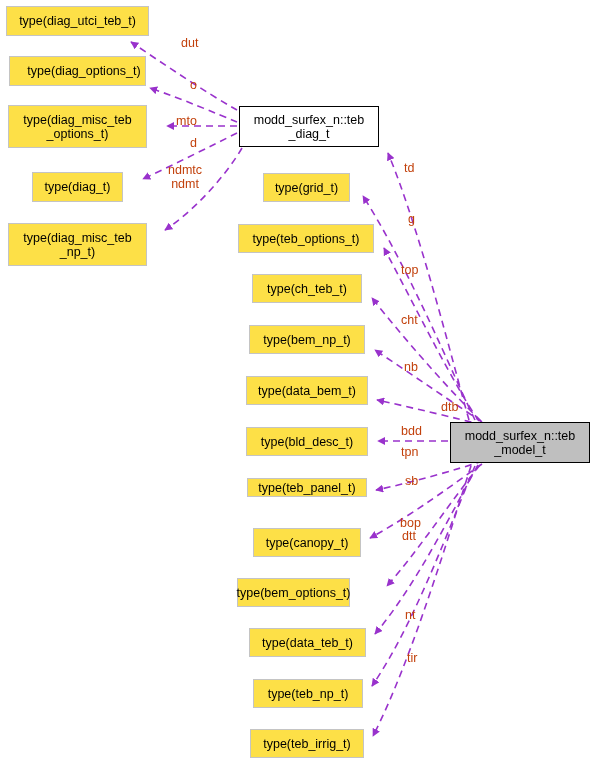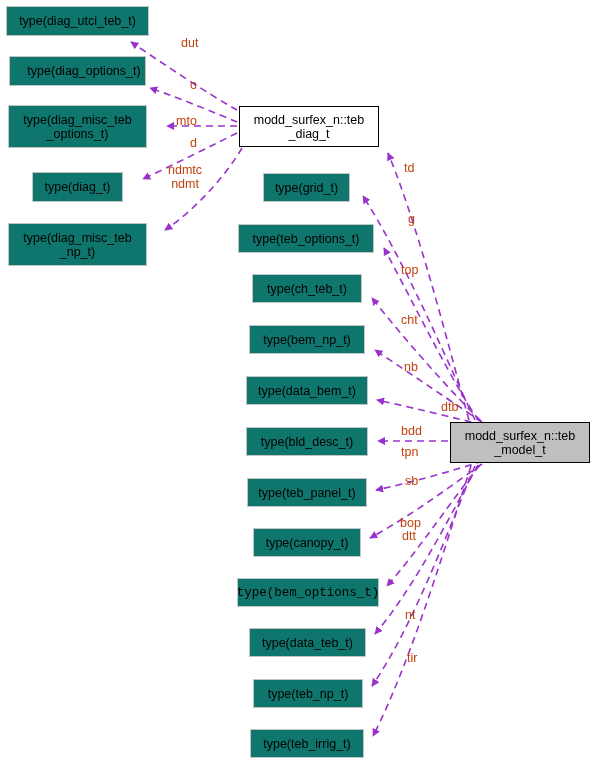--- a/index.html
+++ b/index.html
@@ -25,21 +25,21 @@
   .node {
     position: absolute;
     box-sizing: border-box;
     display: flex;
     align-items: center;
     justify-content: center;
     text-align: center;
     font-size: 12.5px;
     line-height: 14px;
     color: #000000;
-    background: #0f766e;
+    background: #fde047;
     border: 1px solid #c4c4c4;
     white-space: pre-line;
     z-index: 2;
   }
   .node.emphasis {
     border: 1px solid #000000;
     background: #ffffff;
   }
   .node.current {
     border: 1px solid #000000;
@@ -98,23 +98,23 @@
       <div class="node" style="left: 8px; top: 223px; width: 139px; height: 43px;">type(diag_misc_teb
 _np_t)</div>
       <div class="node emphasis" style="left: 239px; top: 106px; width: 140px; height: 41px;">modd_surfex_n::teb
 _diag_t</div>
       <div class="node" style="left: 263px; top: 173px; width: 87px; height: 29px;">type(grid_t)</div>
       <div class="node" style="left: 238px; top: 224px; width: 136px; height: 29px;">type(teb_options_t)</div>
       <div class="node" style="left: 252px; top: 274px; width: 110px; height: 29px;">type(ch_teb_t)</div>
       <div class="node" style="left: 249px; top: 325px; width: 116px; height: 29px;">type(bem_np_t)</div>
       <div class="node" style="left: 246px; top: 376px; width: 122px; height: 29px;">type(data_bem_t)</div>
       <div class="node" style="left: 246px; top: 427px; width: 122px; height: 29px;">type(bld_desc_t)</div>
-      <div class="node" style="left: 247px; top: 478px; width: 120px; height: 29px;">type(teb_panel_t)</div>
+      <div class="node" style="left: 247px; top: 478px; width: 120px; height: 19px;">type(teb_panel_t)</div>
       <div class="node" style="left: 253px; top: 528px; width: 108px; height: 29px;">type(canopy_t)</div>
-      <div class="node" style="left: 237px; top: 578px; width: 142px; height: 29px; font-family: Liberation Mono, monospace;">type(bem_options_t)</div>
+      <div class="node" style="left: 237px; top: 578px; width: 113px; height: 29px;">type(bem_options_t)</div>
       <div class="node" style="left: 249px; top: 628px; width: 117px; height: 29px;">type(data_teb_t)</div>
       <div class="node" style="left: 253px; top: 679px; width: 110px; height: 29px;">type(teb_np_t)</div>
       <div class="node" style="left: 250px; top: 729px; width: 114px; height: 29px;">type(teb_irrig_t)</div>
       <div class="node current" style="left: 450px; top: 422px; width: 140px; height: 41px;">modd_surfex_n::teb
 _model_t</div>
     </div>
   <div id="label-layer">
       <div class="edge-label" style="left: 181px; top: 36px;">dut</div>
       <div class="edge-label" style="left: 190px; top: 78px;">o</div>
       <div class="edge-label" style="left: 176px; top: 114px;">mto</div>

